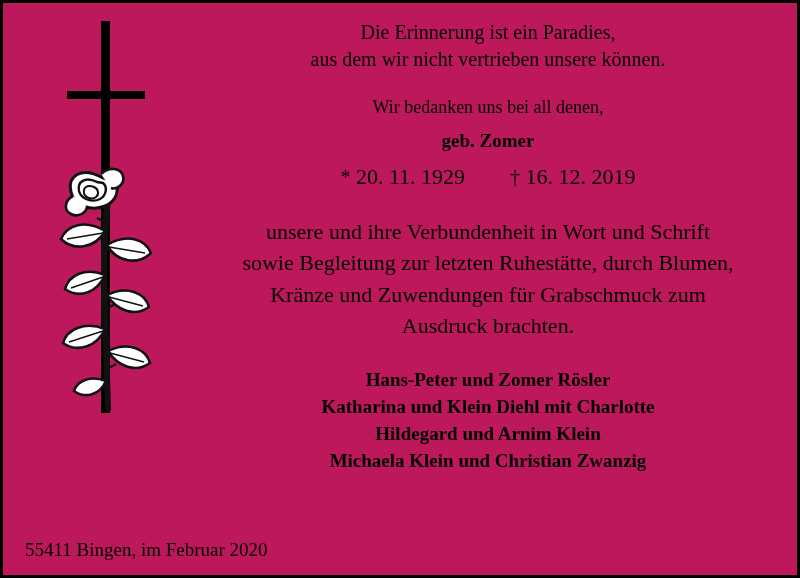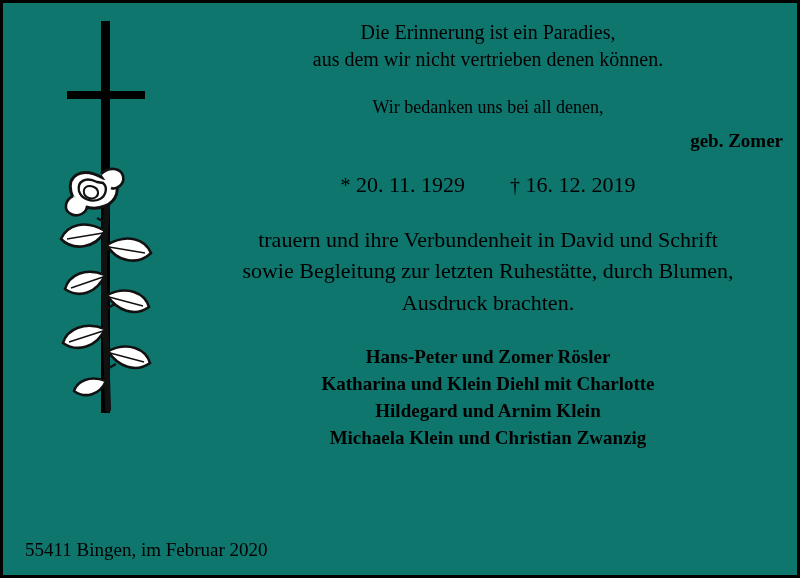--- a/index.html
+++ b/index.html
@@ -8,21 +8,21 @@
     background: #ffffff;
   }
   body {
     font-family: "Liberation Serif", serif;
   }
   .page {
     position: relative;
     width: 800px;
     height: 578px;
     box-sizing: border-box;
-    background: #0f766e;
+    background: #be185d;
     border: 3px solid #000000;
     overflow: hidden;
   }
   .inner {
     position: absolute;
     left: 0;
     top: 0;
     width: 794px;
     height: 572px;
   }
@@ -59,25 +59,24 @@
     font-size: 46px;
     letter-spacing: 0.5px;
     margin-top: 20px;
     line-height: 1.1;
     white-space: nowrap;
   }
   .maiden {
     font-size: 19px;
     font-weight: bold;
     margin-top: 10px;
-    text-align: right;
   }
   .dates {
     font-size: 22px;
-    margin-top: 20px;
+    margin-top: 12px;
   }
   .dates .sym {
     font-size: 20px;
   }
   .dates .gap {
     display: inline-block;
     width: 34px;
   }
   .body-text {
     font-size: 22px;
@@ -149,41 +148,42 @@
             <path d="M77 340 L 111 349"></path>
           </g>
         </g>
       </svg>
     </div>
 
     <div class="content">
 
       <div class="motto">
         <div>Die Erinnerung ist ein Paradies,</div>
-        <div>aus dem wir nicht vertrieben denen können.</div>
+        <div>aus dem wir nicht vertrieben unsere können.</div>
       </div>
 
       <div class="thanks">
         <div>Wir bedanken uns bei all denen,</div>
       </div>
 
 
       <div class="maiden">geb. Zomer</div>
 
       <div class="dates">
         <span class="sym">*</span>
         <span>20. 11. 1929</span>
         <span class="gap"></span>
         <span class="sym">†</span>
         <span>16. 12. 2019</span>
       </div>
 
       <div class="body-text">
-        <div>trauern und ihre Verbundenheit in David und Schrift</div>
+        <div>unsere und ihre Verbundenheit in Wort und Schrift</div>
         <div>sowie Begleitung zur letzten Ruhestätte, durch Blumen,</div>
+        <div>Kränze und Zuwendungen für Grabschmuck zum</div>
         <div>Ausdruck brachten.</div>
       </div>
 
       <div class="family">
         <div>Hans-Peter und Zomer Rösler</div>
         <div>Katharina und Klein Diehl mit Charlotte</div>
         <div>Hildegard und Arnim Klein</div>
         <div>Michaela Klein und Christian Zwanzig</div>
       </div>
 

